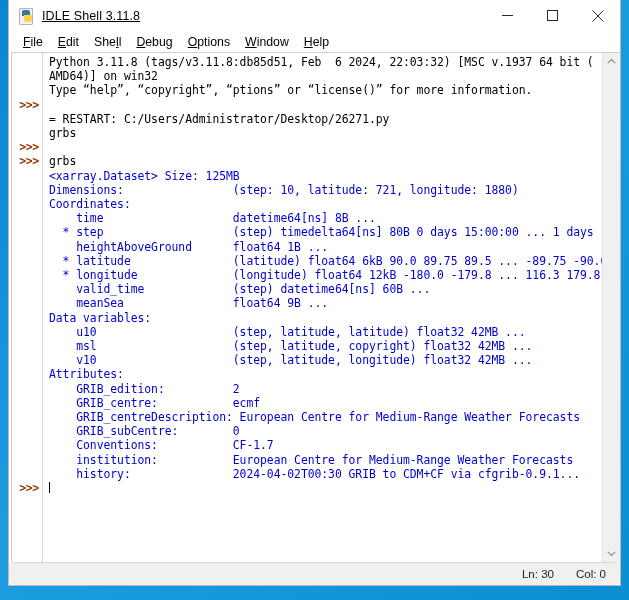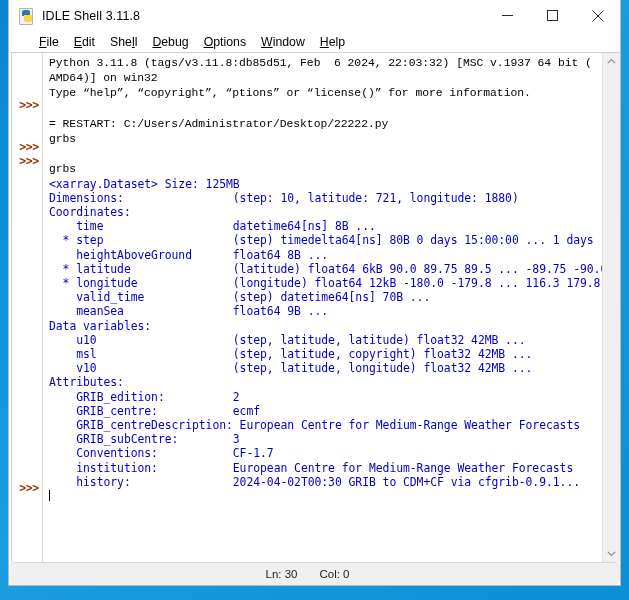--- a/index.html
+++ b/index.html
@@ -35,20 +35,21 @@
 
   
   #titlebar {
     height: 31px;
     min-height: 31px;
     background: #ffffff;
     border-bottom: 1px solid #ffffff;
     display: flex;
     align-items: center;
     position: relative;
+    text-decoration: underline;
   }
   #title-icon {
     width: 16px; height: 16px;
     margin-left: 9px; margin-right: 8px;
     position: relative;
     flex: none;
   }
   #title-icon .pg-doc {
     position:absolute; left:1px; top:0px; width:12px; height:15px;
     background:#f2f2f2; border:1px solid #b3b3b3; border-radius:1px;
@@ -80,21 +81,21 @@
   }
   .win-btn svg { display:block; }
 
   
   #menubar {
     height: 20px;
     min-height: 20px;
     background: #ffffff;
     display: flex;
     align-items: flex-start;
-    padding-left: 24px;
+    padding-left: 8px;
     gap: 0px;
   }
   .menu-item {
     font-size: 12.3px;
     color: #000;
     padding: 0 9px 0 6px;
     white-space: nowrap;
     line-height: 20px;
   }
   .menu-item u { text-decoration: underline; text-underline-offset: 1px; }
@@ -139,21 +140,21 @@
   #code {
     font-family: "DejaVu Sans Mono", "Liberation Mono", monospace;
     font-size: 11.4px;
     line-height: 14.2px;
     white-space: pre;
     color: #000000;
     padding-top: 2px;
     letter-spacing: -0.05px;
   }
   #code .blue { color: #0000cc; }
-  #code .plain { color: #000000; font-family: Liberation Mono, monospace; }
+  #code .plain { color: #000000; }
   .caret {
     display: inline-block;
     width: 1px;
     height: 11px;
     background: #000;
     vertical-align: -1px;
   }
 
   
   #vscroll {
@@ -174,21 +175,21 @@
   #sb-track { flex: 1; width: 17px; background: #f0f0f0; }
 
   
   #statusbar {
     height: 22px;
     min-height: 22px;
     background: #f0f0f0;
     border-top: 1px solid #d6d6d6;
     display: flex;
     align-items: center;
-    justify-content: center;
+    justify-content: flex-end;
     padding-right: 14px;
     gap: 22px;
     font-size: 11.5px;
     color: #222;
     border-radius: 6px;
   }
   .status-cell { white-space: nowrap; }
 </style>
 </head>
 <body>
@@ -239,43 +240,43 @@
         <div class="prompt" style="top: 44.6px;">&gt;&gt;&gt;</div>
         <div class="prompt" style="top: 87.2px;">&gt;&gt;&gt;</div>
         <div class="prompt" style="top: 101.4px;">&gt;&gt;&gt;</div>
         <div class="prompt" style="top: 428px;">&gt;&gt;&gt;</div>
       </div>
     <div id="text-pane">
       <div id="code"><span class="plain">Python 3.11.8 (tags/v3.11.8:db85d51, Feb  6 2024, 22:03:32) [MSC v.1937 64 bit (</span>
 <span class="plain">AMD64)] on win32</span>
 <span class="plain">Type “help”, “copyright”, “ptions” or “license()” for more information.</span>
 <span class="plain"></span>
-<span class="plain">= RESTART: C:/Users/Administrator/Desktop/22222.py</span>
+<span class="plain">= RESTART: C:/Users/Administrator/Desktop/26271.py</span>
 <span class="plain">grbs</span>
 <span class="plain"></span>
 <span class="plain">grbs</span>
 <span class="blue">&lt;xarray.Dataset&gt; Size: 125MB</span>
 <span class="blue">Dimensions:                (step: 10, latitude: 721, longitude: 1880)</span>
 <span class="blue">Coordinates:</span>
 <span class="blue">    time                   datetime64[ns] 8B ...</span>
 <span class="blue">  * step                   (step) timedelta64[ns] 80B 0 days 15:00:00 ... 1 days ...</span>
-<span class="blue">    heightAboveGround      float64 8B ...</span>
+<span class="blue">    heightAboveGround      float64 1B ...</span>
 <span class="blue">  * latitude               (latitude) float64 6kB 90.0 89.75 89.5 ... -89.75 -90.0</span>
 <span class="blue">  * longitude              (longitude) float64 12kB -180.0 -179.8 ... 116.3 179.8</span>
-<span class="blue">    valid_time             (step) datetime64[ns] 70B ...</span>
+<span class="blue">    valid_time             (step) datetime64[ns] 60B ...</span>
 <span class="blue">    meanSea                float64 9B ...</span>
 <span class="blue">Data variables:</span>
 <span class="blue">    u10                    (step, latitude, latitude) float32 42MB ...</span>
 <span class="blue">    msl                    (step, latitude, copyright) float32 42MB ...</span>
 <span class="blue">    v10                    (step, latitude, longitude) float32 42MB ...</span>
 <span class="blue">Attributes:</span>
 <span class="blue">    GRIB_edition:          2</span>
 <span class="blue">    GRIB_centre:           ecmf</span>
 <span class="blue">    GRIB_centreDescription: European Centre for Medium-Range Weather Forecasts</span>
-<span class="blue">    GRIB_subCentre:        3</span>
+<span class="blue">    GRIB_subCentre:        0</span>
 <span class="blue">    Conventions:           CF-1.7</span>
 <span class="blue">    institution:           European Centre for Medium-Range Weather Forecasts</span>
 <span class="blue">    history:               2024-04-02T00:30 GRIB to CDM+CF via cfgrib-0.9.1...</span>
 <span class="plain"></span><span class="caret"></span>
 </div>
     </div>
     <div id="vscroll">
       <div class="sb-arrow">
         <svg width="9" height="7" viewBox="0 0 9 7">
             <polyline points="0.8,5.2 4.5,1.5 8.2,5.2" fill="none" stroke="currentColor" stroke-width="1.2"></polyline>

